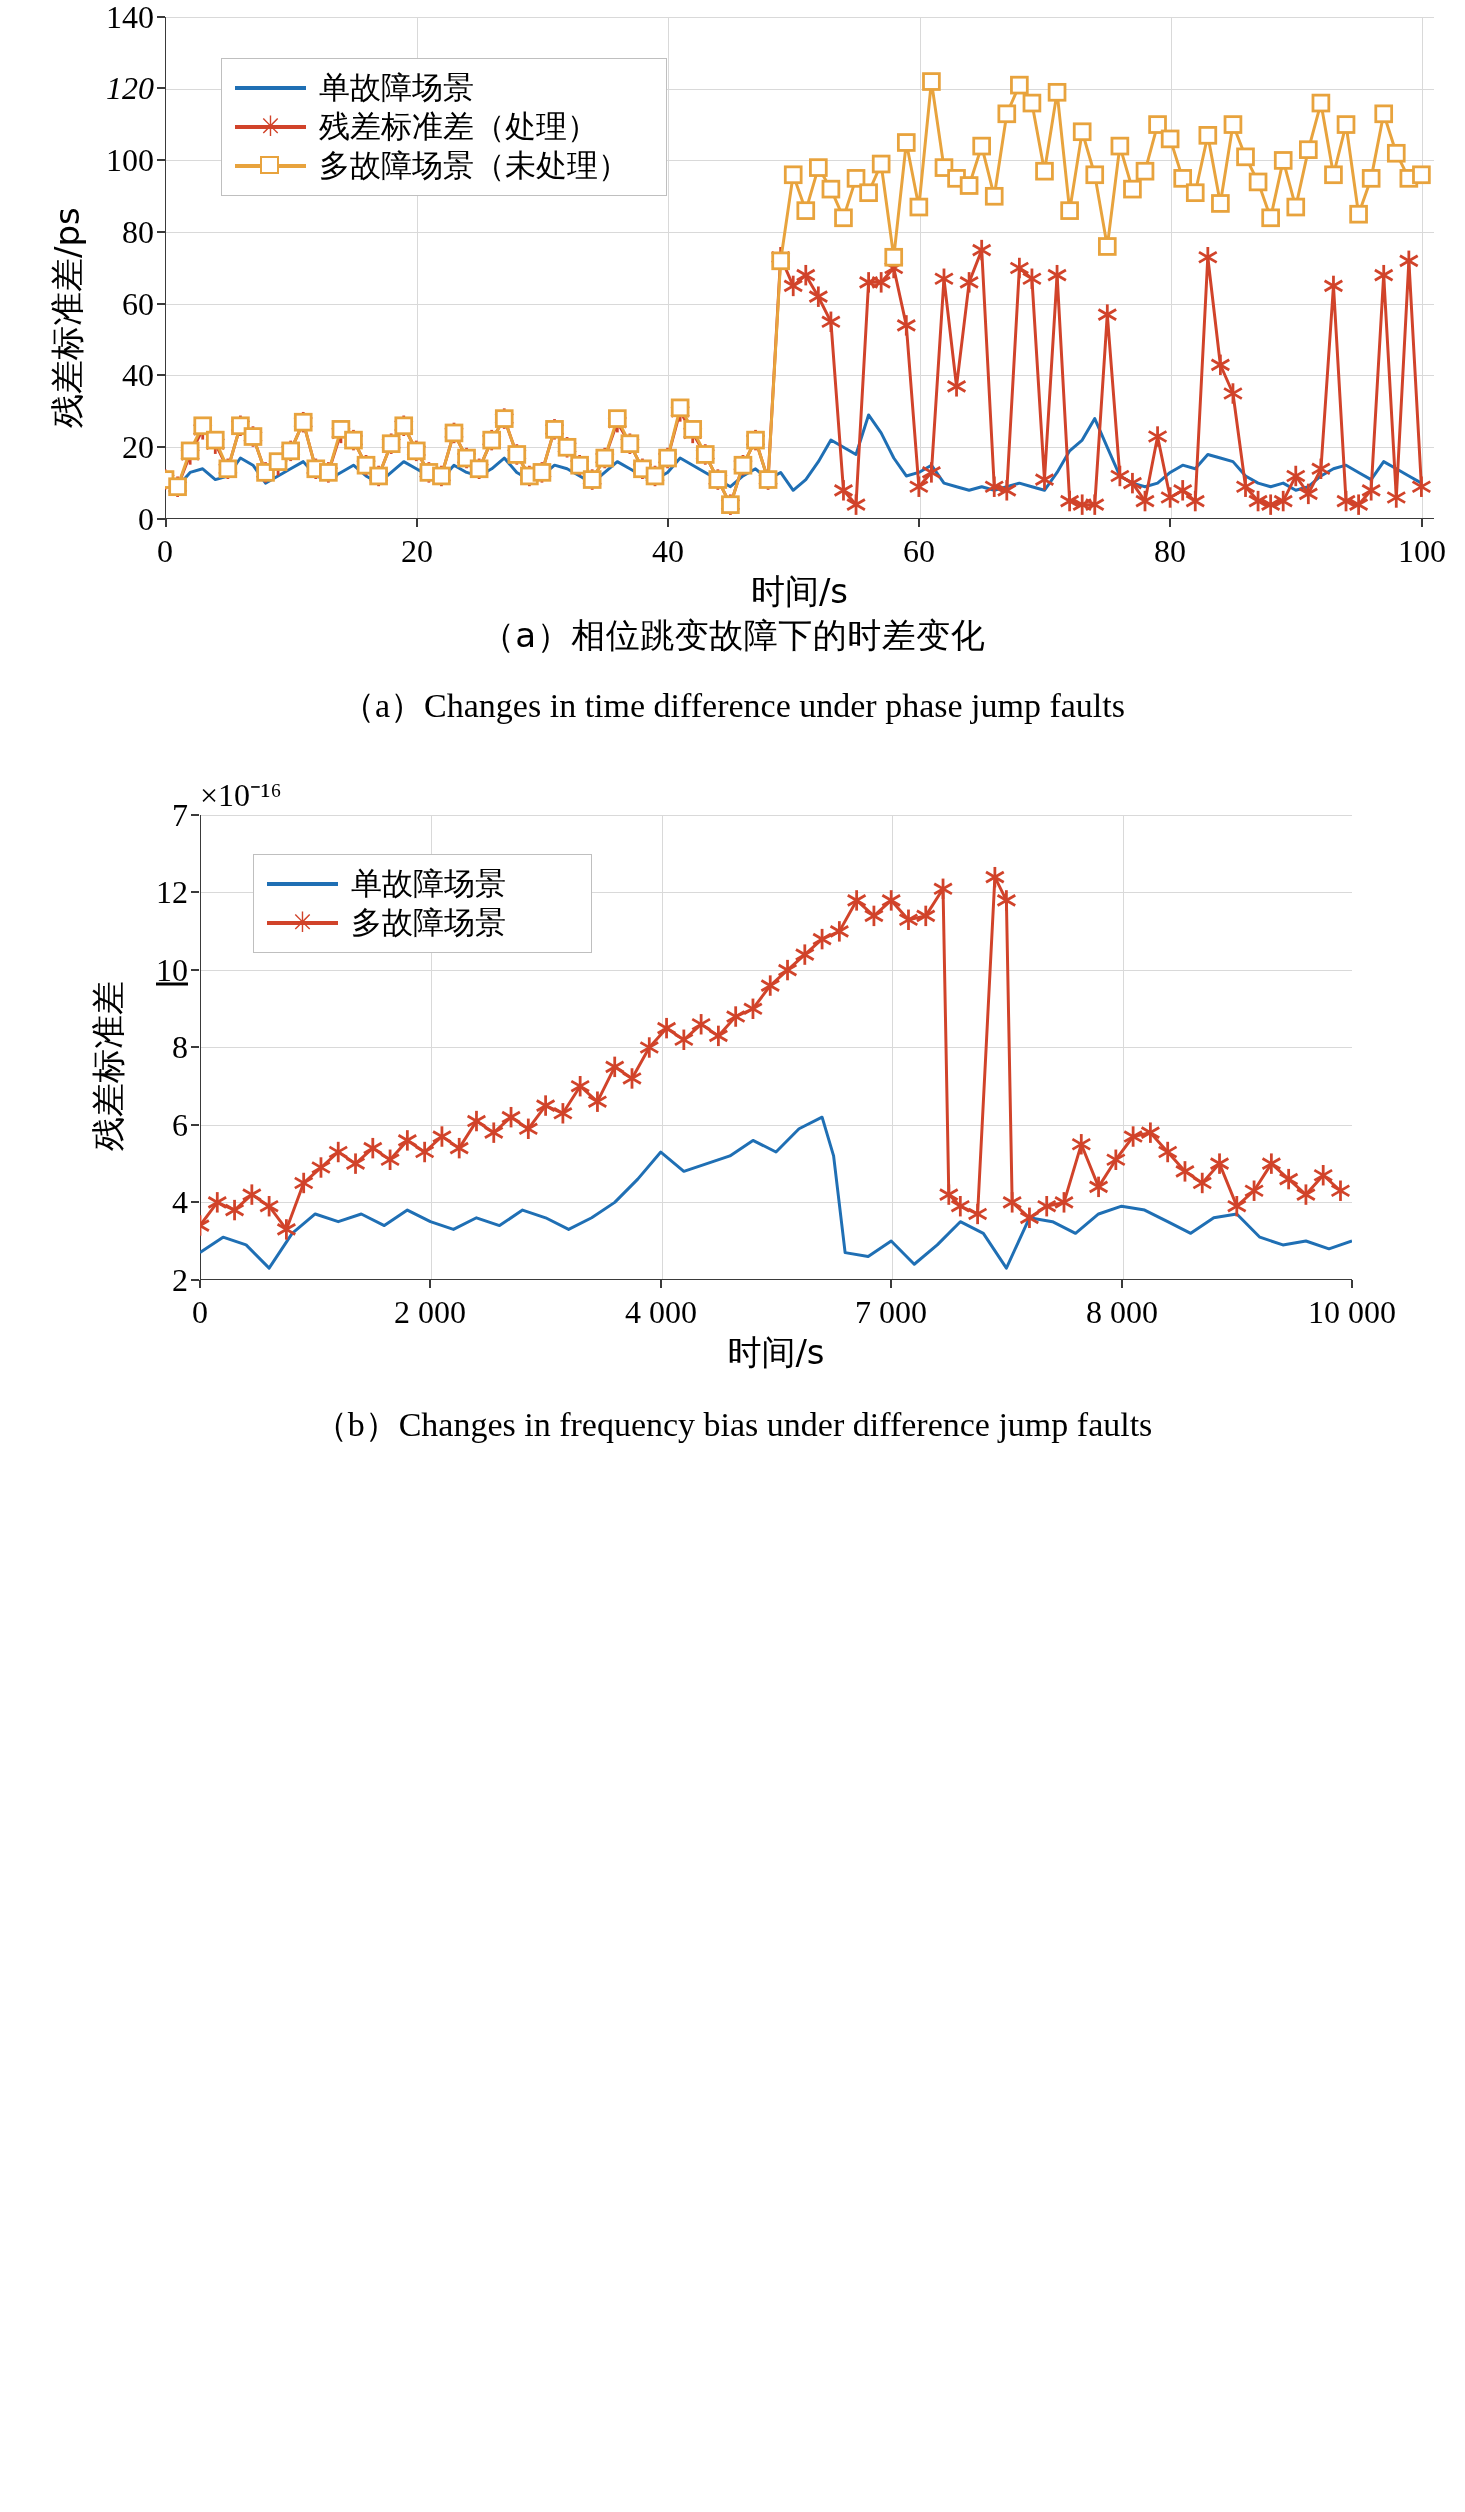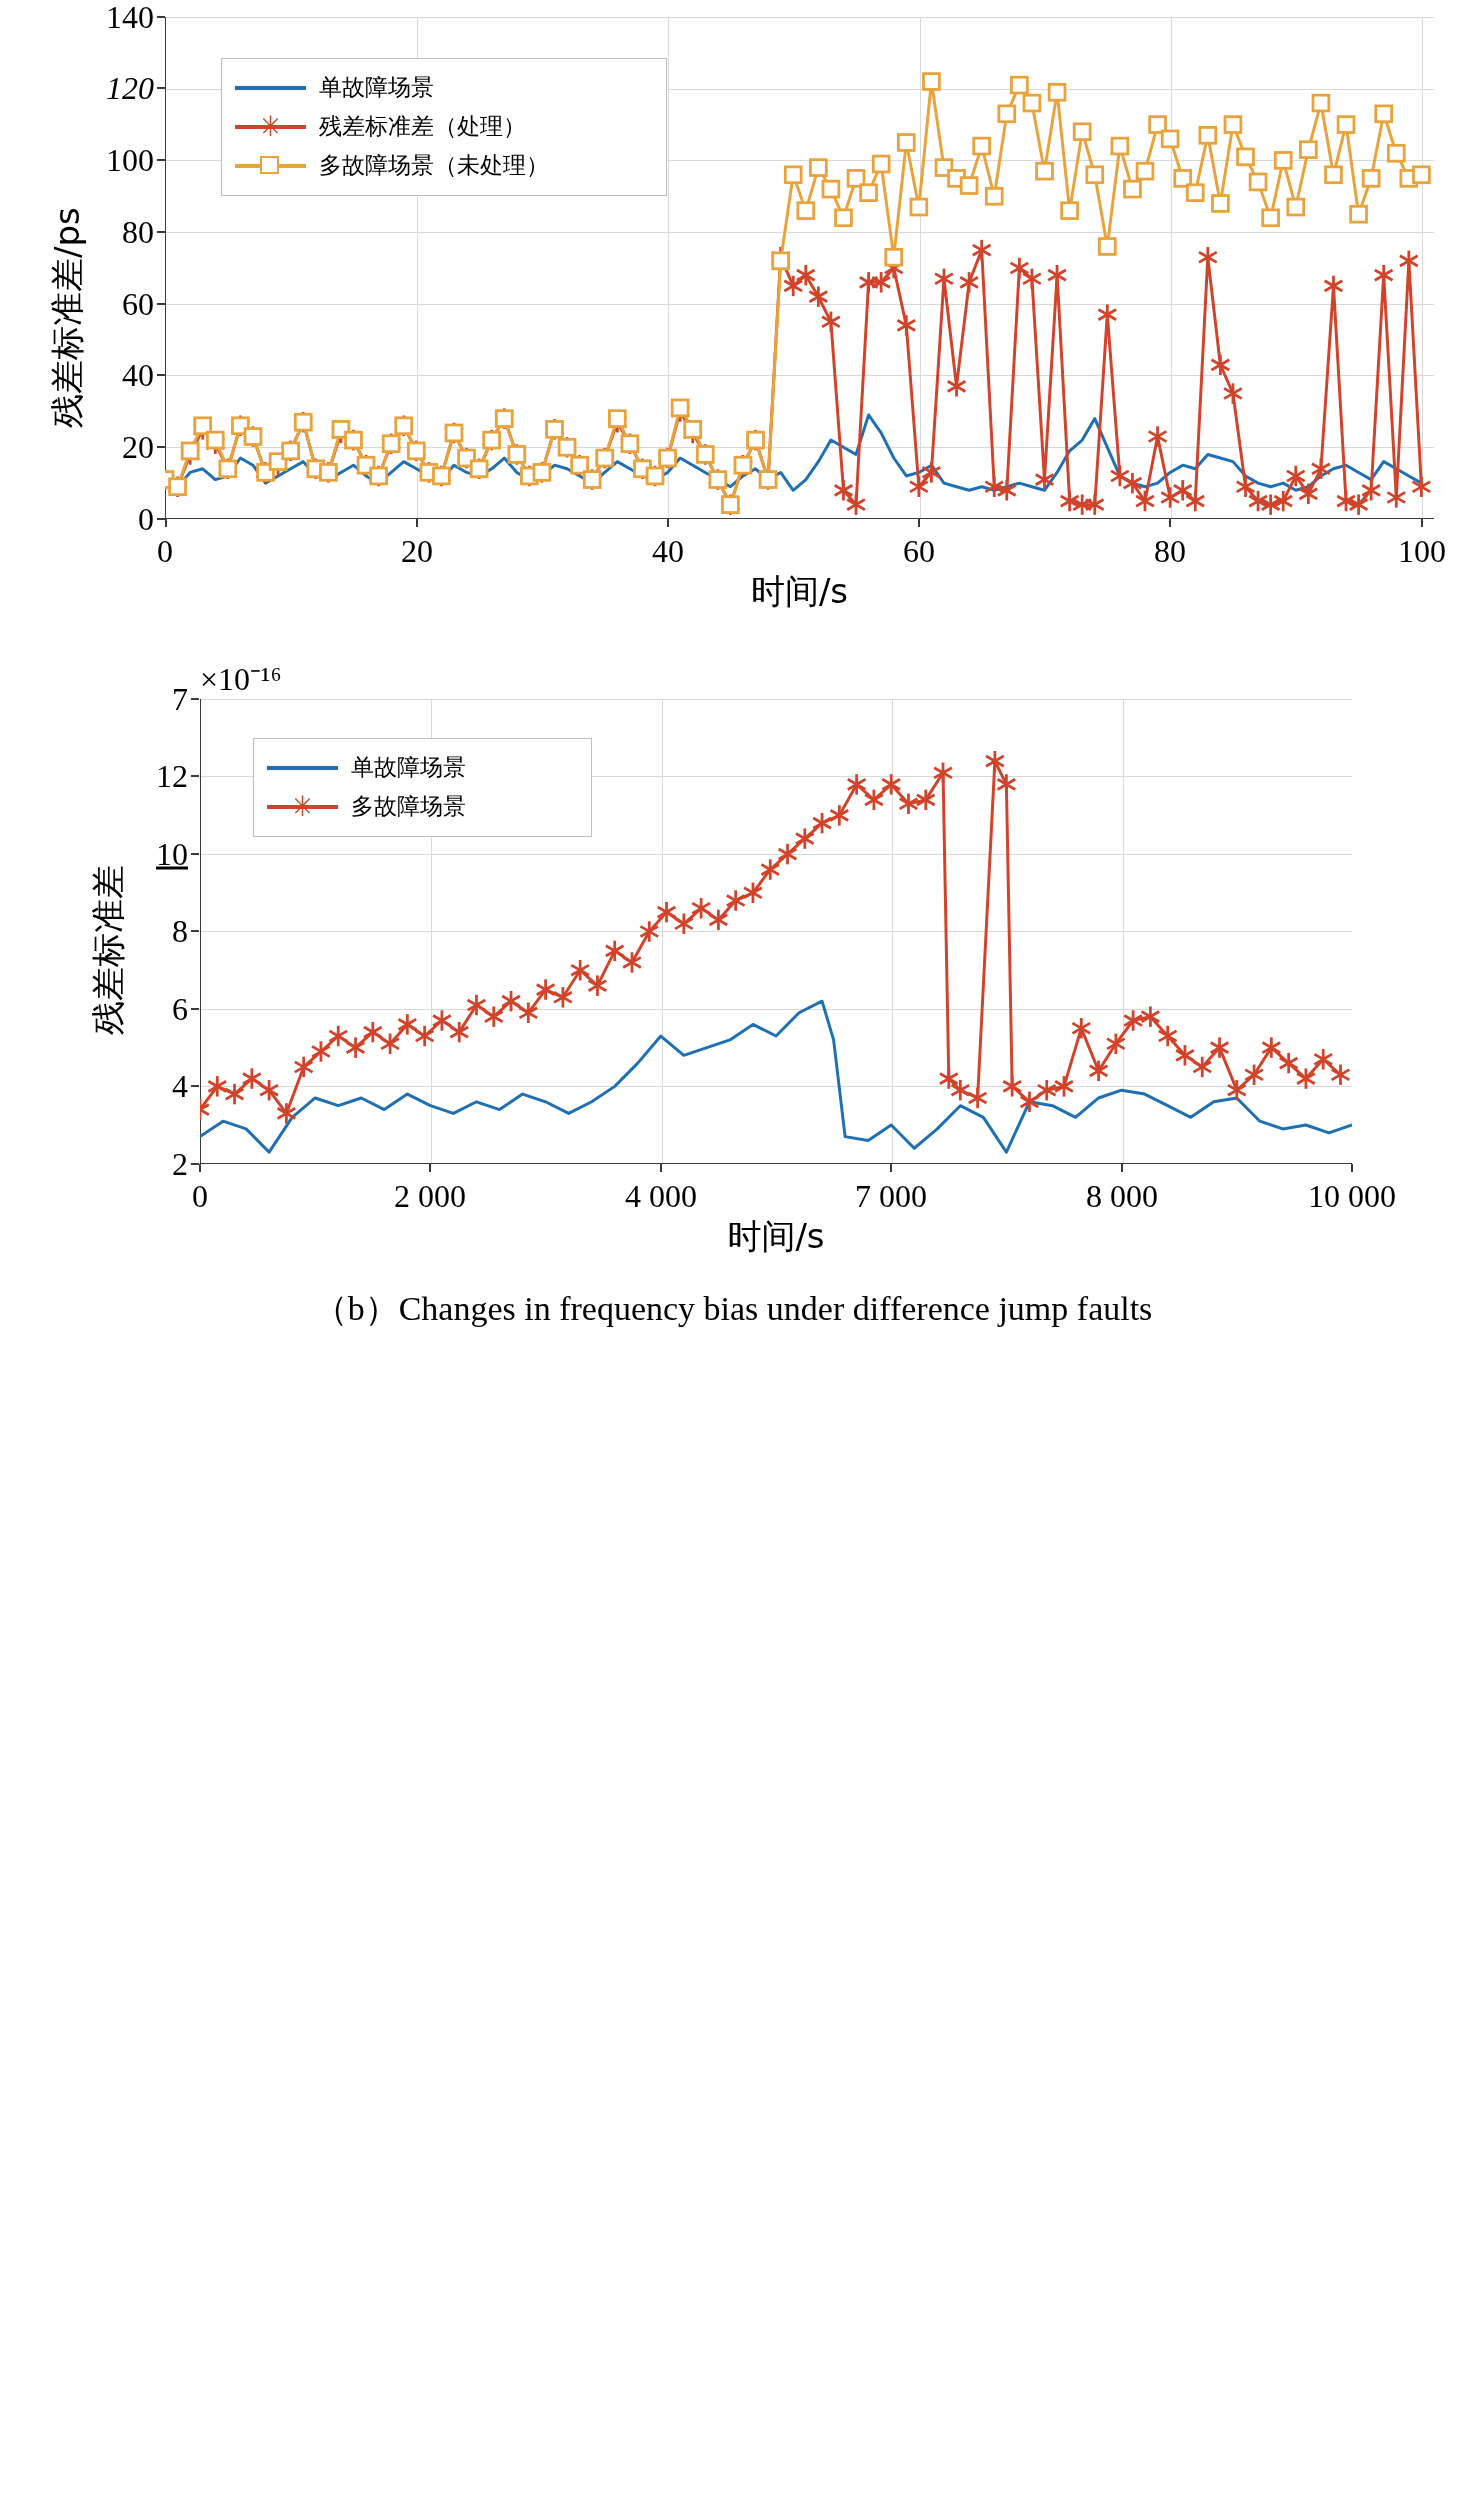--- a/index.html
+++ b/index.html
@@ -122,21 +122,21 @@
     position:absolute;
     left:50%; top:50%;
     width:18.6px; height:18.6px;
     margin:-10.2px 0 0 -10.2px;
     border:2.8px solid;
     background:#fff;
     box-sizing:border-box;
   }
   .legend-label {
     font-family:"DejaVu Sans", sans-serif;
-    font-size:23px;
+    font-size:31px;
     white-space:nowrap;
   }
   svg { display:block; }
 </style>
 </head>
 <body>
 
 <div class="page">
 
   <div class="figure">
@@ -825,20 +825,24 @@
           <div class="tick-y" style="left: 104px; width: 50px; top: 88px; font-style: italic;">120</div>
           <div class="tick-mark-y" style="left: 157px; top: 87px;"></div>
           <div class="tick-y" style="left: 104px; width: 50px; top: 16.7px;">140</div>
           <div class="tick-mark-y" style="left: 157px; top: 16px;"></div>
         </div>
 
       <div class="axis-label-x" style="left:165px; top:569px; width:1269px;">时间/s</div>
       <div class="axis-label-y" style="left:45px; top:428px;">残差标准差/ps</div>
     </div>
 
+    <div class="caption-block">
+      <p class="caption-cn">（a）相位跳变故障下的时差变化</p>
+      <p class="caption-en" style="margin-top:24px;">（a）Changes in time difference under phase jump faults</p>
+    </div>
   </div>
 
   <div class="figure" style="margin-top:32px;">
     <div class="chart-wrap" id="chartB" style="position:relative;height:604px;">
       <div class="exp-label" style="left:200px; top:11px;">×10⁻¹⁶</div>
 
       <div class="plot" id="plotB" style="left:200px; top:54px; width:1152px; height:465px;">
           <div class="grid-v" style="left: 230px;"></div>
           <div class="grid-v" style="left: 461px;"></div>
           <div class="grid-v" style="left: 691px;"></div>

